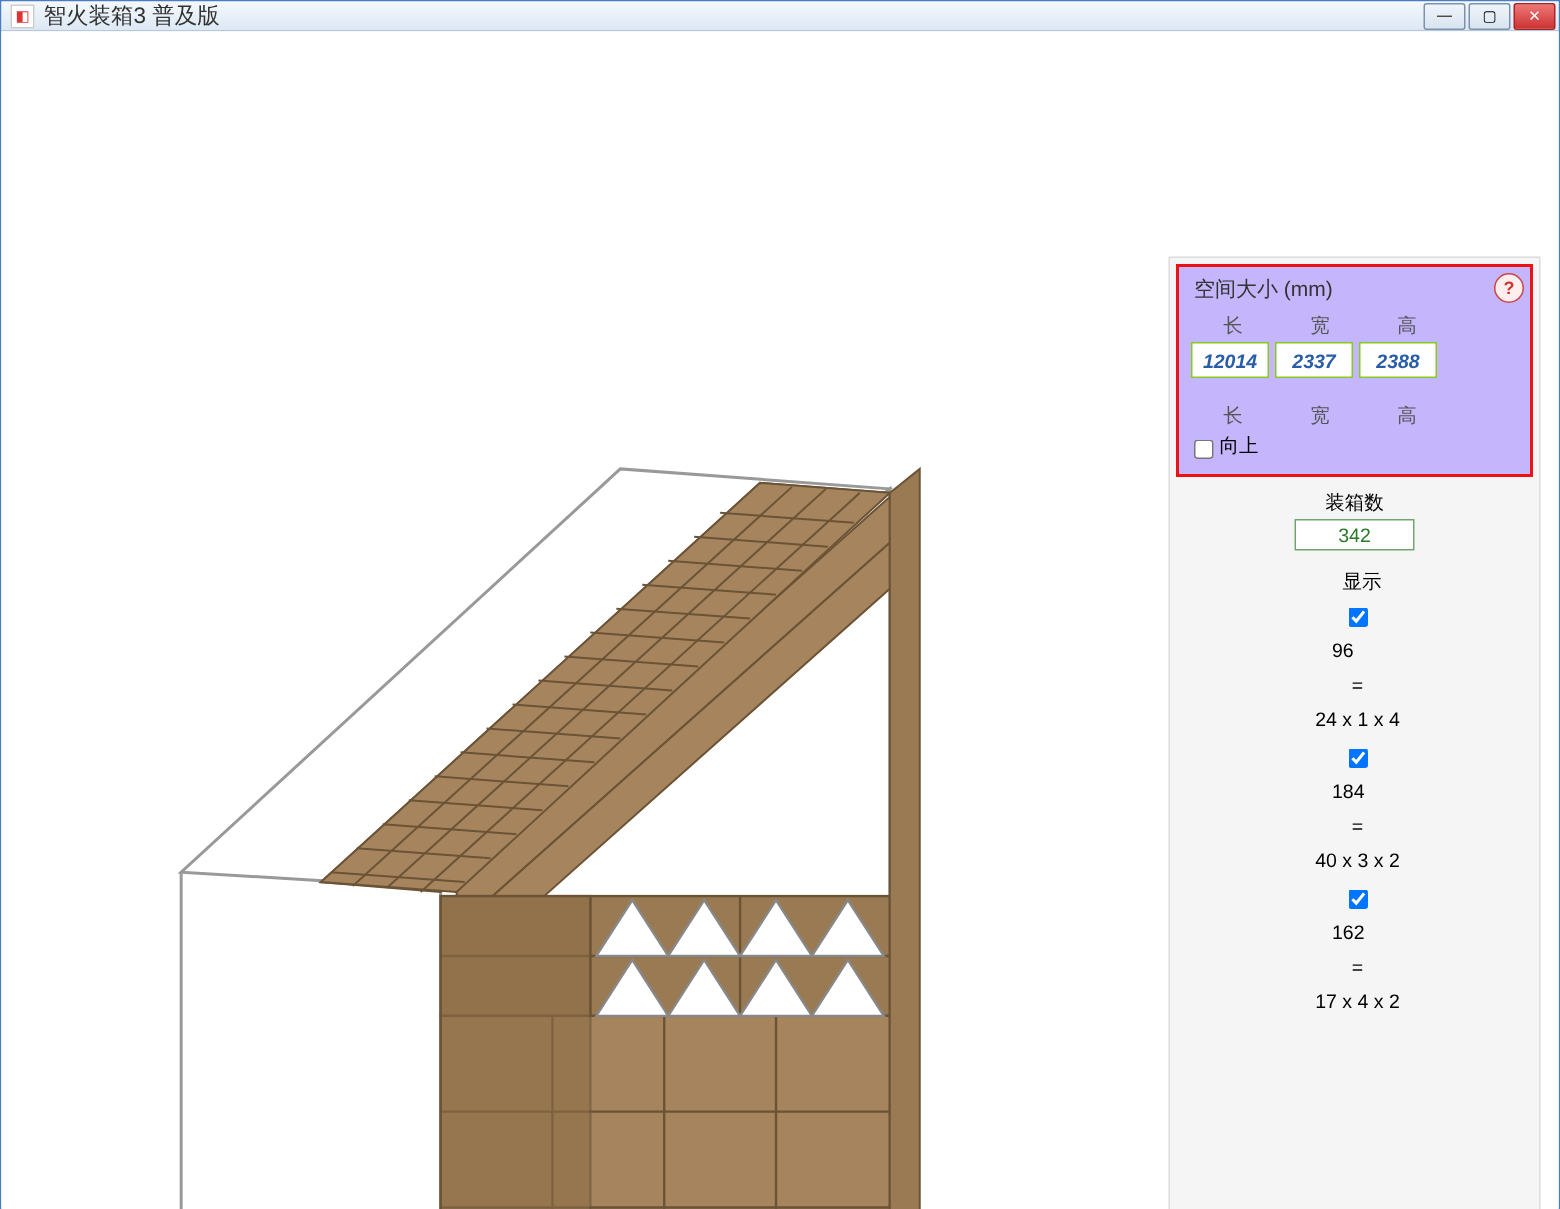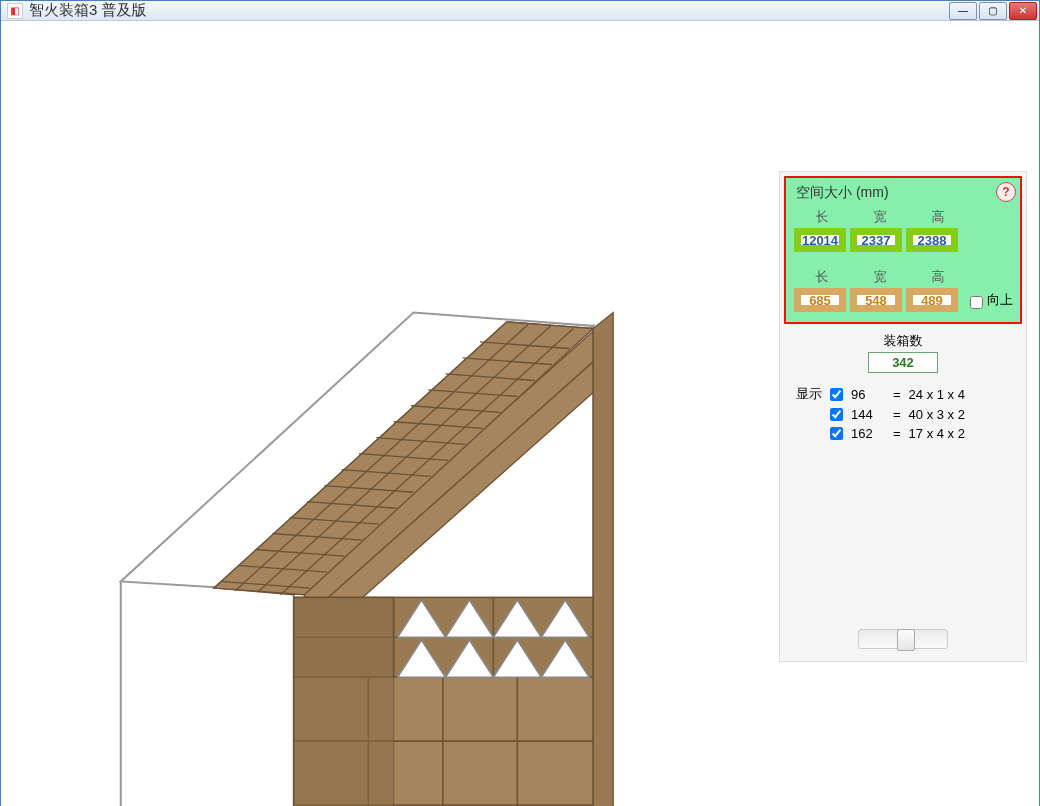--- a/index.html
+++ b/index.html
@@ -76,41 +76,42 @@
 }
 .group {
   margin-bottom: 14px;
 }
 .group-title {
   font-size: 14px;
   color: #333;
   margin-bottom: 4px;
   padding-left: 6px;
 }
-.group.red { border: 2px solid #e11; padding: 6px 4px 10px; margin: -2px -2px 2px; background:#86efac;}
+.group.red { border: 2px solid #e11; padding: 6px 4px 10px; margin: -2px -2px 2px; background:#c4b5fd;}
 .dim-labels {
   display: flex;
   gap: 6px;
   padding: 2px 0 2px 6px;
   font-size: 13px;
 }
 .dim-labels span { width: 52px; text-align: center; color:#555; }
 .dim-inputs {
   display: flex;
   gap: 4px;
   padding-left: 4px;
 }
 .dim-input {
   width: 52px;
   height: 24px;
-  border: 7px solid #84cc16;
+  border: 1px solid #84cc16;
   background: #fff;
   text-align: center;
   font-size: 13px;
   font-weight: bold;
+  font-style: italic;
 }
 .dim-input.space { color: #2a5da8; }
 .dim-input.box { color: #c7851e; border-color:#d8a760;}
 .help-btn {
   position: absolute;
   right: 10px;
   top: 10px;
   width: 20px; height: 20px;
   border-radius: 50%;
   border: 1px solid #c44;
@@ -123,36 +124,37 @@
 .upright {
   display: flex;
   align-items: flex-end;
   gap: 4px;
   font-size: 13px;
   margin-left: 6px;
 }
 .count-group { text-align: center; margin-top: 8px;}
 .count-val {
   display: inline-block;
-  width: 70px;
+  width: 80px;
   border: 1px solid #6fa36f;
   background:#fff;
   color: #2a7a2a;
-  font-weight: bold;
+  font-weight: normal;
   text-align: center;
   padding: 2px 0;
   margin-top: 2px;
 }
 .display-rows { margin-top: 10px; padding-left: 4px;}
 .display-row {
   display: flex;
   align-items: center;
   gap: 8px;
   padding: 2px 0;
   font-size: 13px;
+  flex-direction: column;
 }
 .display-row .lbl { width: 32px; text-align: right; }
 .display-row .num { width: 34px; text-align: left; }
 .display-row .eq { }
 .slider-area {
   margin-top: 180px;
   padding: 6px;
   display:flex;
   justify-content:center;
 }
@@ -307,25 +309,20 @@
           </div>
         </div>
 
         <div class="group" style="margin-bottom:0">
           <div class="dim-labels">
             <span>长</span>
             <span>宽</span>
             <span>高</span>
           </div>
           <div class="box-row">
-            <div class="dim-inputs">
-              <input class="dim-input box" value="685" style="">
-              <input class="dim-input box" value="548" style="">
-              <input class="dim-input box" value="489" style="">
-            </div>
             <label class="upright">
               <input type="checkbox" style="">
               <span>向上</span>
             </label>
           </div>
         </div>
       </div>
 
       <div class="count-group">
         <div>装箱数</div>
@@ -336,21 +333,21 @@
         <div class="display-row">
           <span class="lbl">显示</span>
           <input type="checkbox" checked="" style="">
           <span class="num">96</span>
           <span class="eq">=</span>
           <span>24 x 1 x 4</span>
         </div>
         <div class="display-row">
           <span class="lbl"></span>
           <input type="checkbox" checked="" style="">
-          <span class="num">144</span>
+          <span class="num">184</span>
           <span class="eq">=</span>
           <span>40 x 3 x 2</span>
         </div>
         <div class="display-row">
           <span class="lbl"></span>
           <input type="checkbox" checked="" style="">
           <span class="num">162</span>
           <span class="eq">=</span>
           <span>17 x 4 x 2</span>
         </div>

